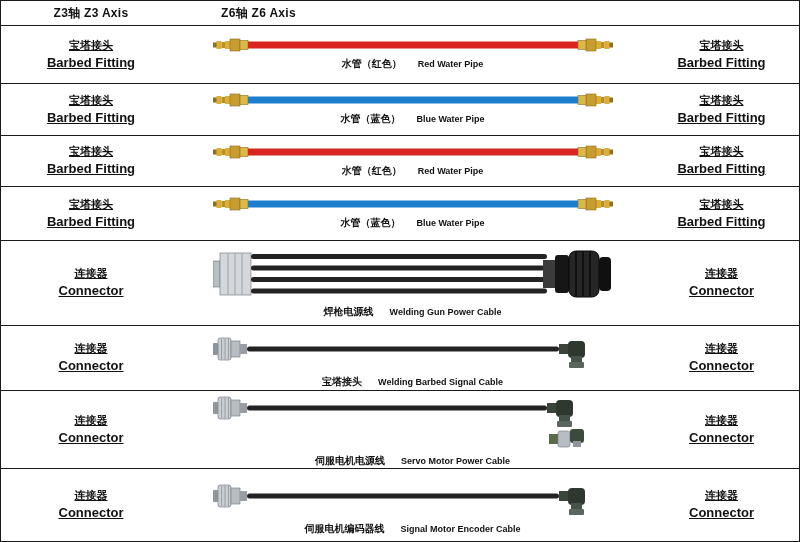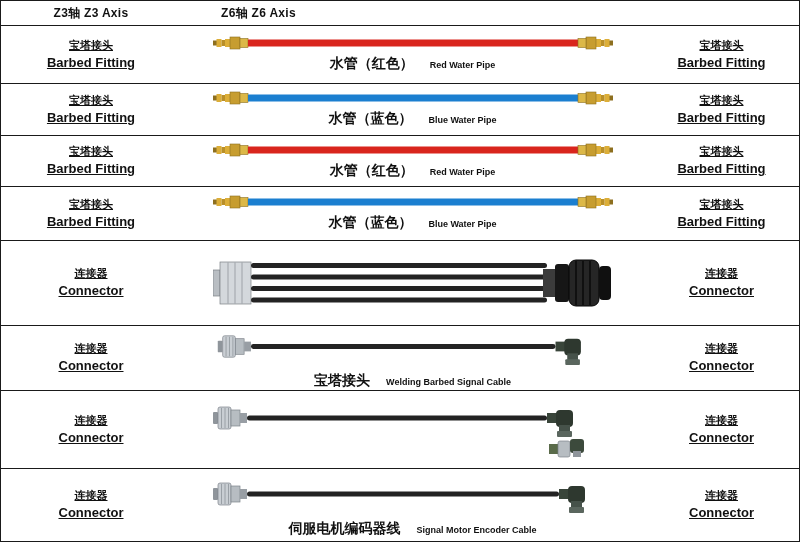--- a/index.html
+++ b/index.html
@@ -17,21 +17,21 @@
   .cell { display:flex; align-items:center; justify-content:center; }
   .col-left  { width:180px; }
   .col-mid   { flex:1; }
   .col-right { width:155px; }
   .hcell { font-weight:bold; font-size:12px; letter-spacing:0.3px; }
   .side { flex-direction:column; gap:2px; text-align:center;text-decoration:underline; }
   .cn { font-size:11px; font-weight:bold; line-height:1.25; }
   .en { font-size:13px;  font-weight:bold; line-height:1.2; }
   .mid { flex-direction:column; gap:5px; }
   .caption { display:flex; gap:6px; align-items:baseline; font-weight:bold; }
-  .caption .cap-cn { font-size:14px; }
+  .caption .cap-cn { font-size:10px; }
   .caption .cap-en { font-size:9px;padding-left:10px; }
   svg { display:block; }
   .defs { position:absolute; width:0; height:0; }
 </style>
 </head>
 <body>
 
 <svg class="defs" aria-hidden="true">
   <defs>
     <g id="fitting">
@@ -178,20 +178,24 @@
         <g>
           <rect x="330" y="12" width="12" height="28" fill="#3b3b3b"></rect>
           <rect x="342" y="7" width="14" height="38" rx="3" fill="#161616"></rect>
           <rect x="356" y="3" width="30" height="46" rx="7" fill="#262626" stroke="#050505" stroke-width="1"></rect>
           <line x1="363" y1="4" x2="363" y2="48" stroke="#0a0a0a" stroke-width="1.5"></line>
           <line x1="370" y1="4" x2="370" y2="48" stroke="#0a0a0a" stroke-width="1.5"></line>
           <line x1="377" y1="4" x2="377" y2="48" stroke="#0a0a0a" stroke-width="1.5"></line>
           <rect x="386" y="9" width="12" height="34" rx="4" fill="#101010"></rect>
         </g>
       </svg>
+      <div class="caption">
+        <span class="cap-cn">焊枪电源线</span>
+        <span class="cap-en">Welding Gun Power Cable</span>
+      </div>
     </div>
     <div class="cell col-right side">
       <div class="cn">连接器</div>
       <div class="en">Connector</div>
     </div>
   </div>
 
   <div class="row" style="height:65px">
     <div class="cell col-left side">
       <div class="cn">连接器</div>
@@ -224,20 +228,24 @@
         <use href="#aviation" transform="translate(0,4)"></use>
         <rect x="34" y="14.5" width="300" height="5" rx="2.5" fill="#232323"></rect>
         <use href="#elbow" transform="translate(334,5)"></use>
         <g transform="translate(336,38)">
           <rect x="0" y="5" width="9" height="10" fill="#5a6b4a"></rect>
           <rect x="9" y="2" width="12" height="16" rx="2" fill="#b7bdc2" stroke="#7d838a" stroke-width="0.7"></rect>
           <rect x="21" y="0" width="14" height="14" rx="3" fill="#3c4a3c"></rect>
           <rect x="24" y="12" width="8" height="6" fill="#8f959b"></rect>
         </g>
       </svg>
+      <div class="caption">
+        <span class="cap-cn">伺服电机电源线</span>
+        <span class="cap-en">Servo Motor Power Cable</span>
+      </div>
     </div>
     <div class="cell col-right side">
       <div class="cn">连接器</div>
       <div class="en">Connector</div>
     </div>
   </div>
 
   <div class="row">
     <div class="cell col-left side">
       <div class="cn">连接器</div>

